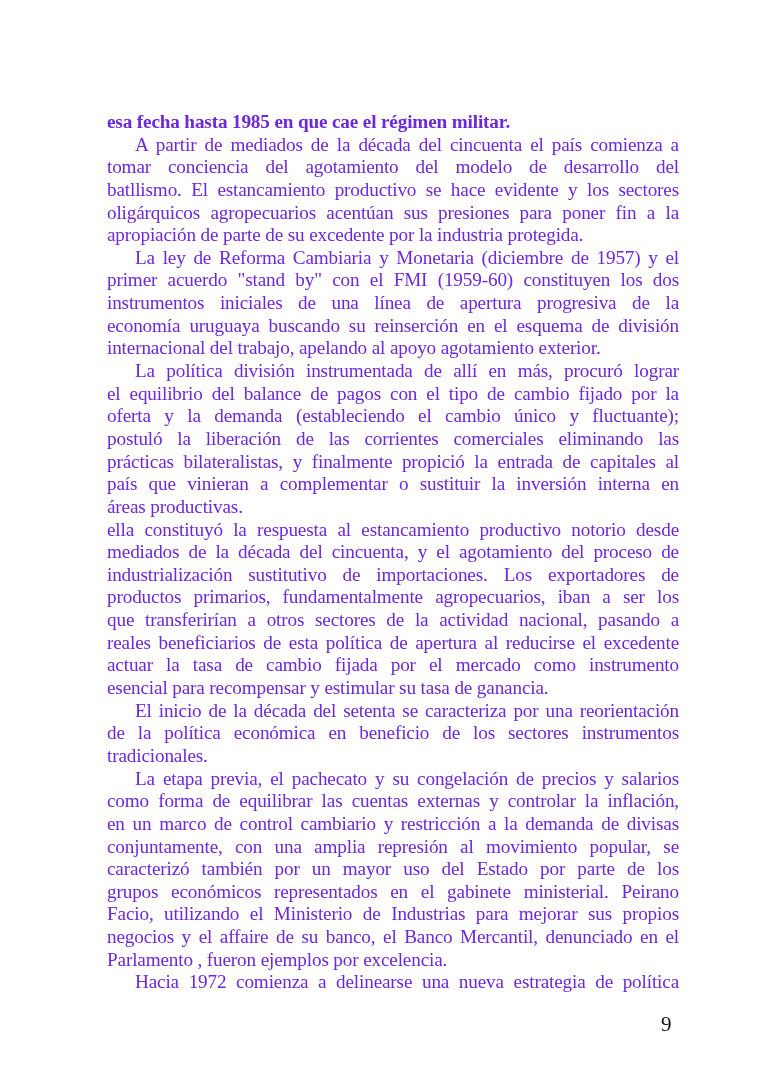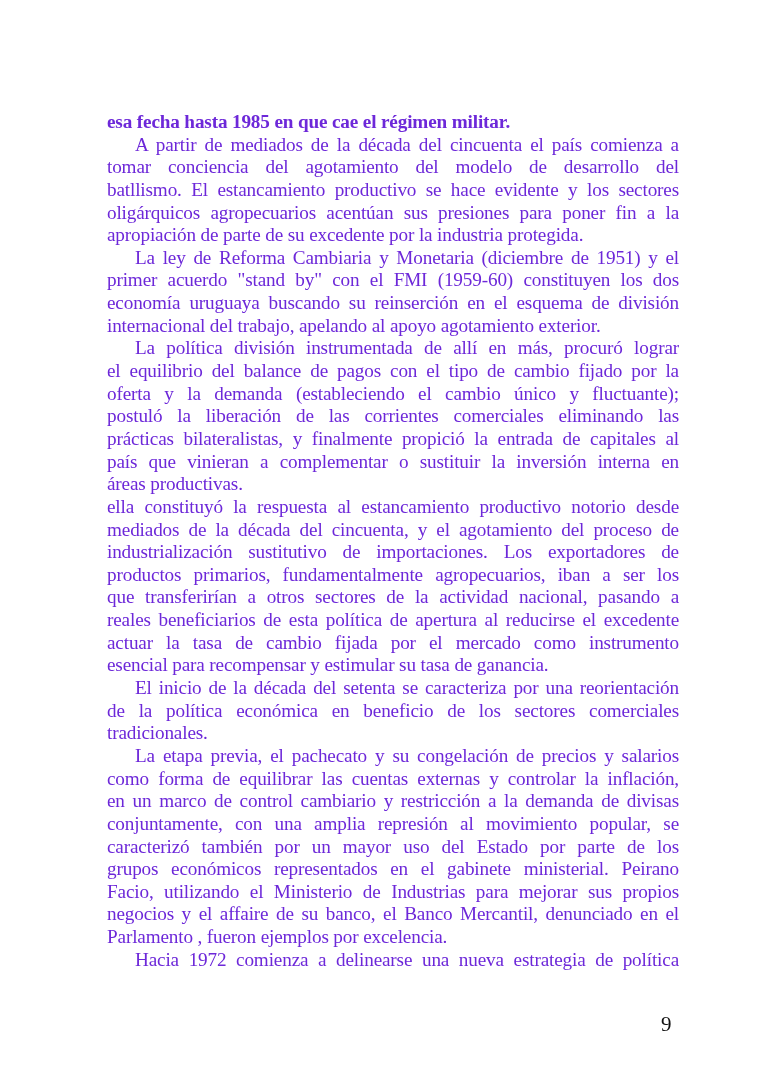--- a/index.html
+++ b/index.html
@@ -61,22 +61,23 @@
 
   <div class="paragraph">
     <span class="line indent">A partir de mediados de la década del cincuenta el país comienza a</span>
     <span class="line">tomar conciencia del agotamiento del modelo de desarrollo del</span>
     <span class="line">batllismo. El estancamiento productivo se hace evidente y los sectores</span>
     <span class="line">oligárquicos agropecuarios acentúan sus presiones para poner fin a la</span>
     <span class="line last">apropiación de parte de su excedente por la industria protegida.</span>
   </div>
 
   <div class="paragraph">
-    <span class="line indent">La ley de Reforma Cambiaria y Monetaria (diciembre de 1951) y el</span>
+    <span class="line indent">La ley de Reforma Cambiaria y Monetaria (diciembre de 1957) y el</span>
     <span class="line">primer acuerdo "stand by" con el FMI (1959-60) constituyen los dos</span>
+    <span class="line">instrumentos iniciales de una línea de apertura progresiva de la</span>
     <span class="line">economía uruguaya buscando su reinserción en el esquema de división</span>
     <span class="line last">internacional del trabajo, apelando al apoyo agotamiento exterior.</span>
   </div>
 
   <div class="paragraph">
     <span class="line indent">La política división instrumentada de allí en más, procuró lograr</span>
     <span class="line">el equilibrio del balance de pagos con el tipo de cambio fijado por la</span>
     <span class="line">oferta y la demanda (estableciendo el cambio único y fluctuante);</span>
     <span class="line">postuló la liberación de las corrientes comerciales eliminando las</span>
     <span class="line">prácticas bilateralistas, y finalmente propició la entrada de capitales al</span>
@@ -90,21 +91,21 @@
     <span class="line">industrialización sustitutivo de importaciones. Los exportadores de</span>
     <span class="line">productos primarios, fundamentalmente agropecuarios, iban a ser los</span>
     <span class="line">que transferirían a otros sectores de la actividad nacional, pasando a</span>
     <span class="line">reales beneficiarios de esta política de apertura al reducirse el excedente</span>
     <span class="line">actuar la tasa de cambio fijada por el mercado como instrumento</span>
     <span class="line last">esencial para recompensar y estimular su tasa de ganancia.</span>
   </div>
 
   <div class="paragraph">
     <span class="line indent">El inicio de la década del setenta se caracteriza por una reorientación</span>
-    <span class="line">de la política económica en beneficio de los sectores comerciales</span>
+    <span class="line">de la política económica en beneficio de los sectores instrumentos</span>
     <span class="line last">tradicionales.</span>
   </div>
 
   <div class="paragraph">
     <span class="line indent">La etapa previa, el pachecato y su congelación de precios y salarios</span>
     <span class="line">como forma de equilibrar las cuentas externas y controlar la inflación,</span>
     <span class="line">en un marco de control cambiario y restricción a la demanda de divisas</span>
     <span class="line">conjuntamente, con una amplia represión al movimiento popular, se</span>
     <span class="line">caracterizó también por un mayor uso del Estado por parte de los</span>
     <span class="line">grupos económicos representados en el gabinete ministerial. Peirano</span>

